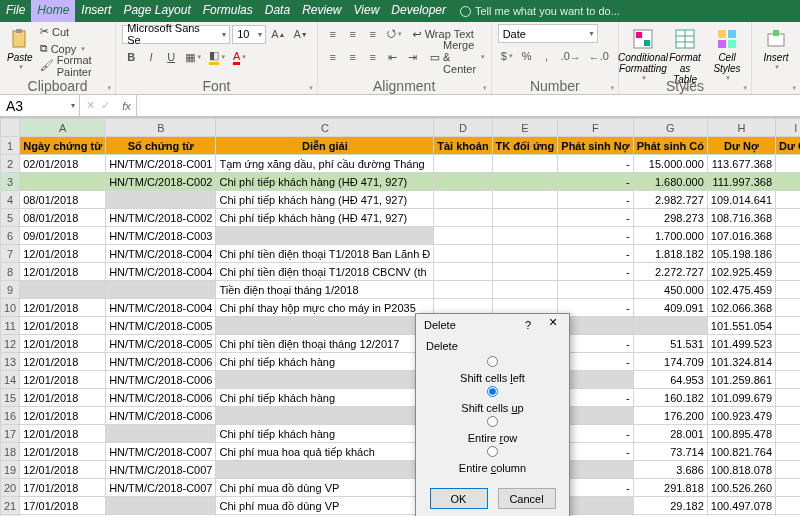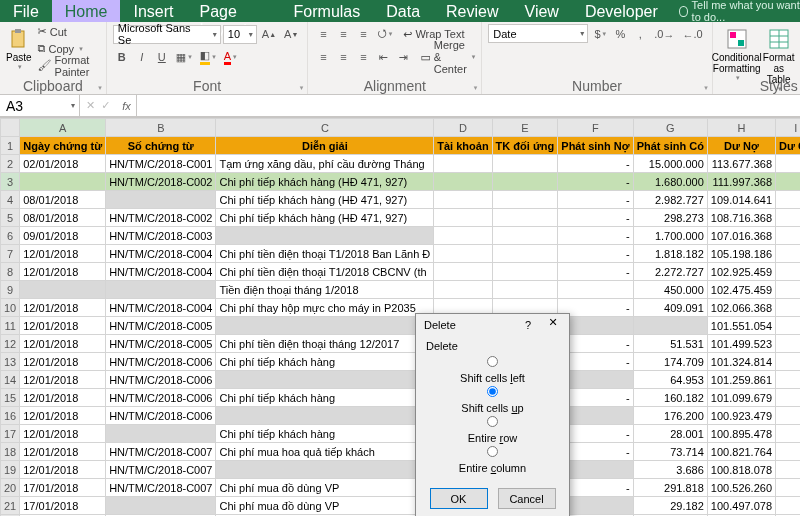--- a/index.html
+++ b/index.html
@@ -1,31 +1,31 @@
 <!DOCTYPE html>
 <html><head>
 <meta charset="utf-8">
 <style>
   * { box-sizing: border-box; margin: 0; padding: 0; font-family: "Segoe UI", Arial, sans-serif; font-size: 11px; }
   body { width: 800px; height: 516px; overflow: hidden; background: #fff; position: relative; }
   
   .tabs { display: flex; background: #217346; color: #fff; height: 22px; align-items: stretch; }
-  .tab { padding: 3px 13px; cursor: pointer; font-size: 16px; }
+  .tab { padding: 3px 6px; cursor: pointer; font-size: 12px; font-style: italic; }
   .tab.active { background: #c4b5fd; color: #217346; }
   .tellme { display:flex; align-items:center; gap:4px; color:#d6f0e2; font-size:11px; padding-left:8px;justify-content:center; }
   .bulb { width:11px; height:11px; border:1px solid #d6f0e2; border-radius:50%; display:inline-block; position:relative; }
   
   .ribbon { display: flex; height: 73px; background: #f3f2f1; border-bottom: 1px solid #c8c6c4; }
   .group { display:flex; flex-direction:column; border-right:1px solid #e1dfdd; padding:2px 6px 0; }
   .group-body { flex:1; display:flex; align-items:flex-start; gap:6px; }
   .group-label { text-align:center; font-size:14px; color:#666; padding:2px 0 0; position:relative; }
   .group-label::after{content:"▾"; font-size:7px; color:#999; position:absolute; right:-2px; bottom:2px;}
   .bigbtn { display:flex; flex-direction:column; align-items:center; width:36px; height:52px; padding-top:2px; }
   .bigbtn .ic{width:22px;height:22px;}
-  .bigbtn span{font-size:10px;margin-top:2px;text-align:center;line-height:1.1;}
+  .bigbtn span{font-size:10px;margin-top:2px;text-align:center;line-height:1.1;font-style:italic;}
   .stack { display:flex; flex-direction:column; gap:2px; }
   .item { display:flex; align-items:center; gap:3px; height:15px; font-size:11px; color:#444; }
   .ic { display:inline-flex; align-items:center; justify-content:center; }
   .dd::after{content:"▾"; font-size:7px; color:#888; margin-left:2px;}
   .combo { border:1px solid #c8c6c4; background:#fff; height:19px; display:flex; align-items:center; padding:0 14px 0 4px; font-size:11px; position:relative; }
   .combo::after{content:"▾"; position:absolute; right:3px; font-size:8px; color:#666;}
   .btnrow { display:flex; gap:2px; align-items:center; height:20px; }
   .rbtn { border:1px solid transparent; padding:1px 2px; display:flex; align-items:center; justify-content:center; min-width:18px; height:18px; color:#555; }
   
   .fbar{display:flex;align-items:center;height:22px;border-bottom:1px solid #c8c6c4;background:#fff;}
@@ -161,21 +161,21 @@
         <div class="item dd" style="margin-left:6px">
             <span class="ic">▭</span>
             <span>Merge &amp; Center</span>
           </div>
       </div>
     </div>
     <div class="group-label">Alignment</div>
   </div>
 
   <div class="group">
-    <div class="group-body" style="flex-direction:row;gap:3px">
+    <div class="group-body" style="flex-direction:column;gap:3px">
       <div class="combo" style="width:100px">Date</div>
       <div class="btnrow">
         <div class="rbtn dd">$</div>
         <div class="rbtn">%</div>
         <div class="rbtn">,</div>
         <div class="rbtn">.0→</div>
         <div class="rbtn">←.0</div>
       </div>
     </div>
     <div class="group-label">Number</div>

